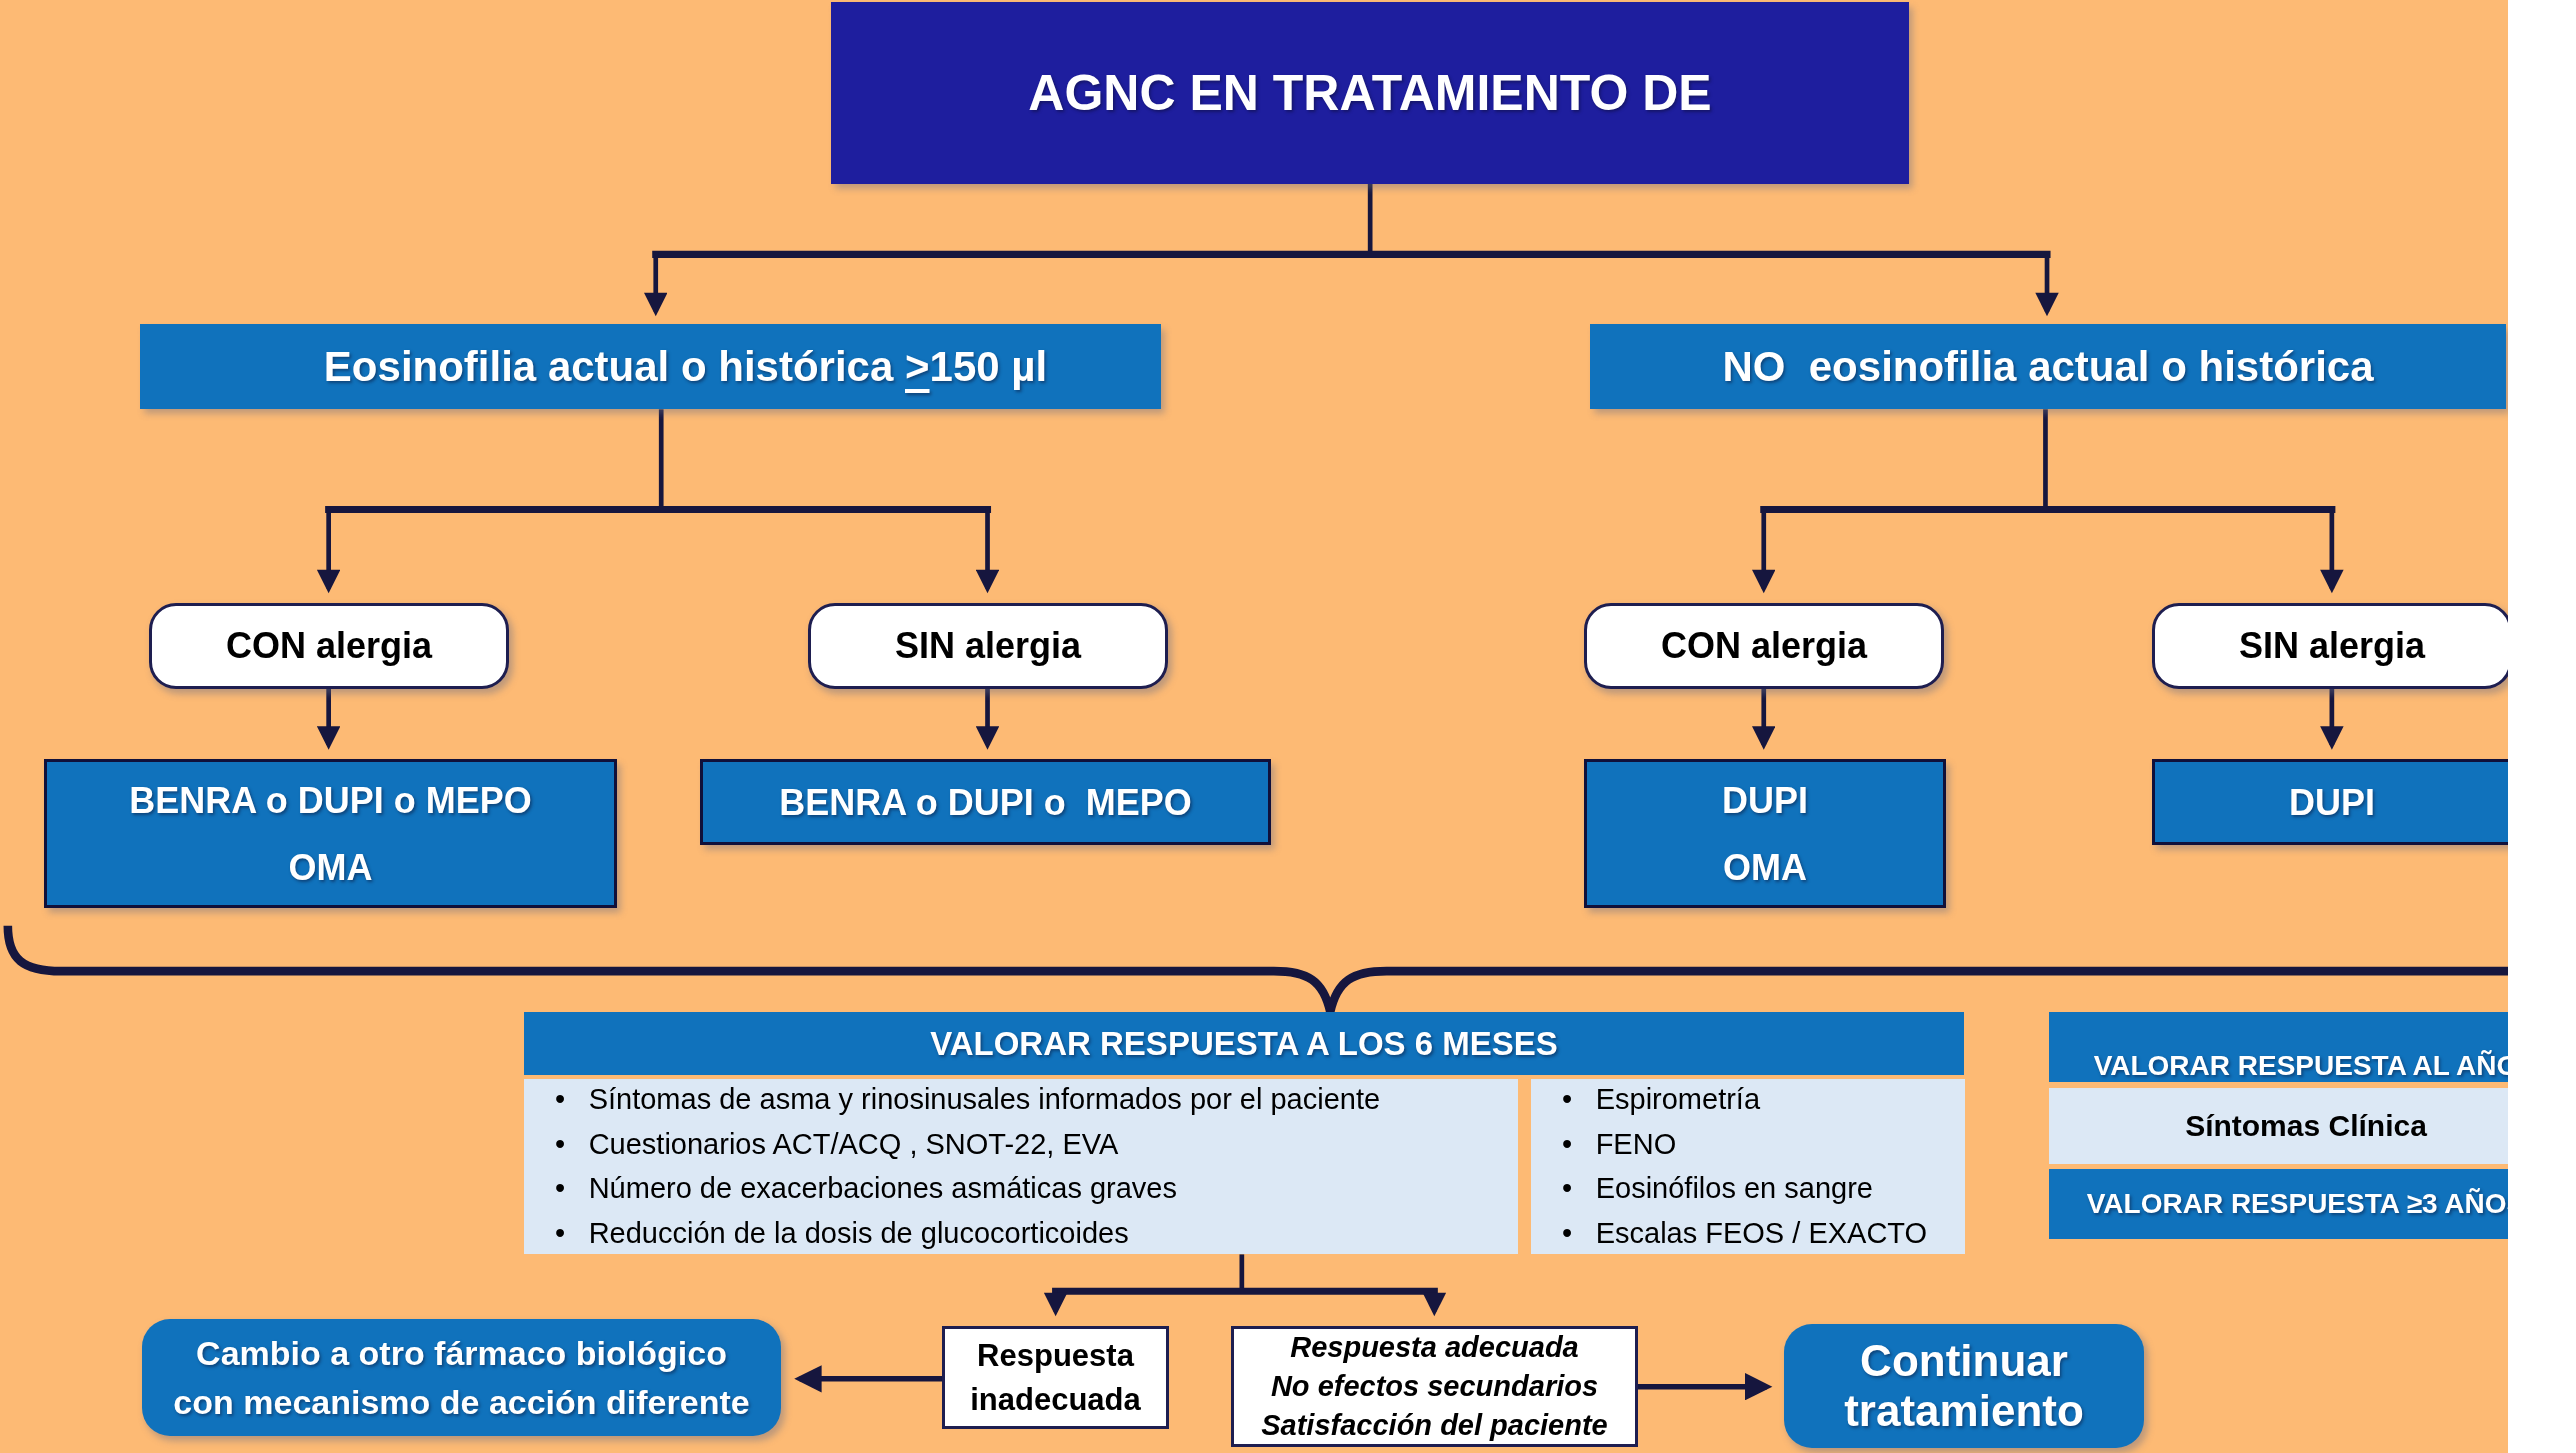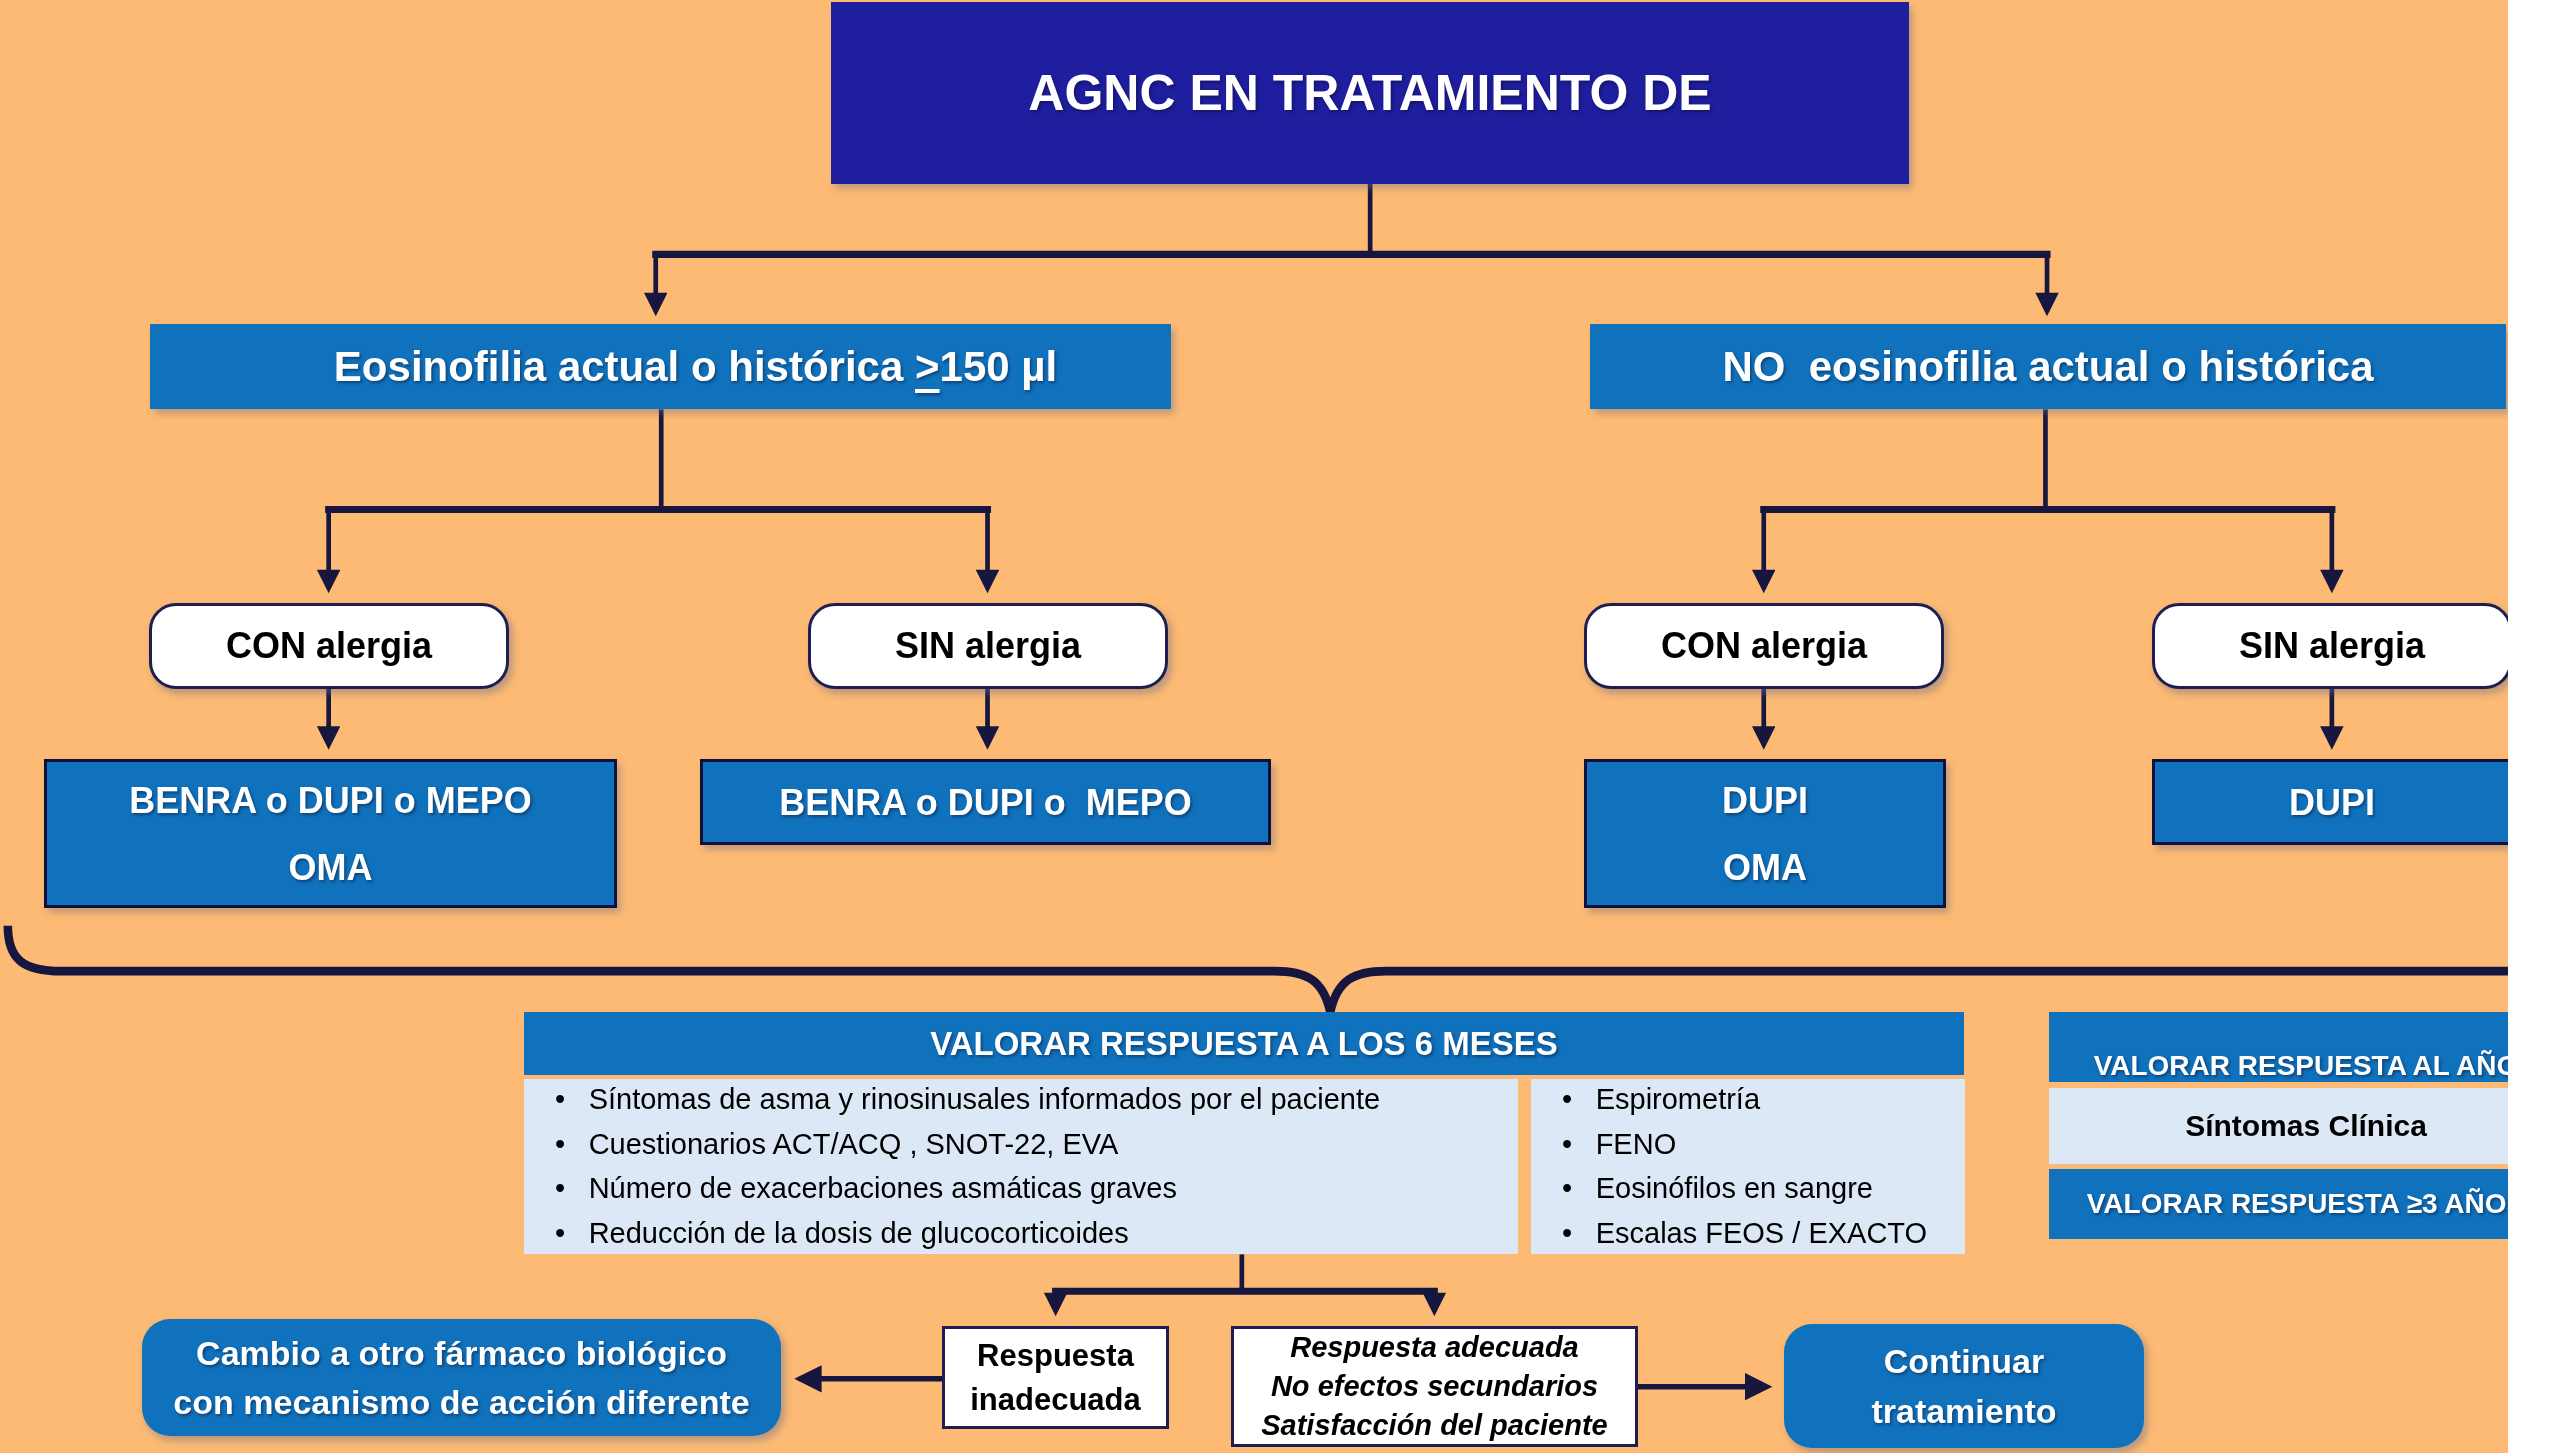--- a/index.html
+++ b/index.html
@@ -15,21 +15,21 @@
   .blue{background:#1072bc;color:#ffffff;font-weight:bold;}
   .navyblue{background:#1e1e9e;color:#ffffff;font-weight:bold;}
   .lightpanel{background:#dce8f5;color:#000000;}
   .whitebox{background:#ffffff;color:#000000;font-weight:bold;border:3.1px solid #1e1e50;}
   .tshadow{text-shadow:1.6px 2.3px 3.1px rgba(10,10,40,0.45);}
   .bshadow{box-shadow:3.9px 4.7px 7px rgba(110,110,130,0.45);}
   .prewrap{white-space:pre-wrap;}
   #connectors{position:absolute;left:0;top:0;width:2576px;height:1454px;}
 
   .title-box{left:831px;top:2.3px;width:1078px;height:182px;font-size:50px;line-height:77px;}
-  .eos-box{left:150px;top:324px;width:1021px;height:85px;font-size:42px;}
+  .eos-box{left:140px;top:324px;width:1021px;height:85px;font-size:42px;}
   .noeos-box{left:1590px;top:324px;width:916px;height:85px;font-size:42px;}
   .geq{text-decoration:underline;text-underline-offset:7.8px;}
 
   .alg{width:360px;height:86px;font-size:36px;top:603px;border-radius:27px;}
   .alg1{left:149px;}
   .alg2{left:808px;}
   .alg3{left:1584px;}
   .alg4{left:2152px;}
 
   .drug{border:3.9px solid #10103a;font-size:36px;line-height:67px;top:759px;}
@@ -48,21 +48,21 @@
   .bullet::before{content:"\2022";margin-right:23.5px;}
 
   .yr-h1{left:2049px;top:1012px;width:514px;height:70px;font-size:28px;justify-content:flex-end;}
   .yr-r1{left:2049px;top:1088px;width:514px;height:76px;font-size:30px;font-weight:bold;}
   .yr-h2{left:2049px;top:1169px;width:514px;height:70px;font-size:28px;}
   .yr-r2{left:2049px;top:1245px;width:514px;height:129px;font-size:30px;font-weight:bold;line-height:42px;}
 
   .switch-box{left:142px;top:1319px;width:639px;height:117px;border-radius:28px;font-size:34px;line-height:49px;}
   .inadeq-box{left:942px;top:1326px;width:227px;height:103px;font-size:31px;line-height:44px;}
   .adeq-box{left:1231px;top:1326px;width:407px;height:121px;font-size:29px;line-height:39px;font-style:italic;}
-  .cont-box{left:1784px;top:1324px;width:360px;height:124px;border-radius:28px;font-size:34px;line-height:50px;}
+  .cont-box{left:1784px;top:1324px;width:360px;height:124px;border-radius:28px;font-size:44px;line-height:50px;}
 </style>
 </head>
 <body>
 
 <div id="canvas">
 
   <svg id="connectors" viewBox="0 0 3292 1858" xmlns="http://www.w3.org/2000/svg">
     <defs>
       <marker id="ah" viewBox="0 0 10 10" refX="8" refY="5" markerWidth="6" markerHeight="5" orient="auto">
         <path d="M0 0 L10 5 L0 10 Z" fill="#16163e"></path>

